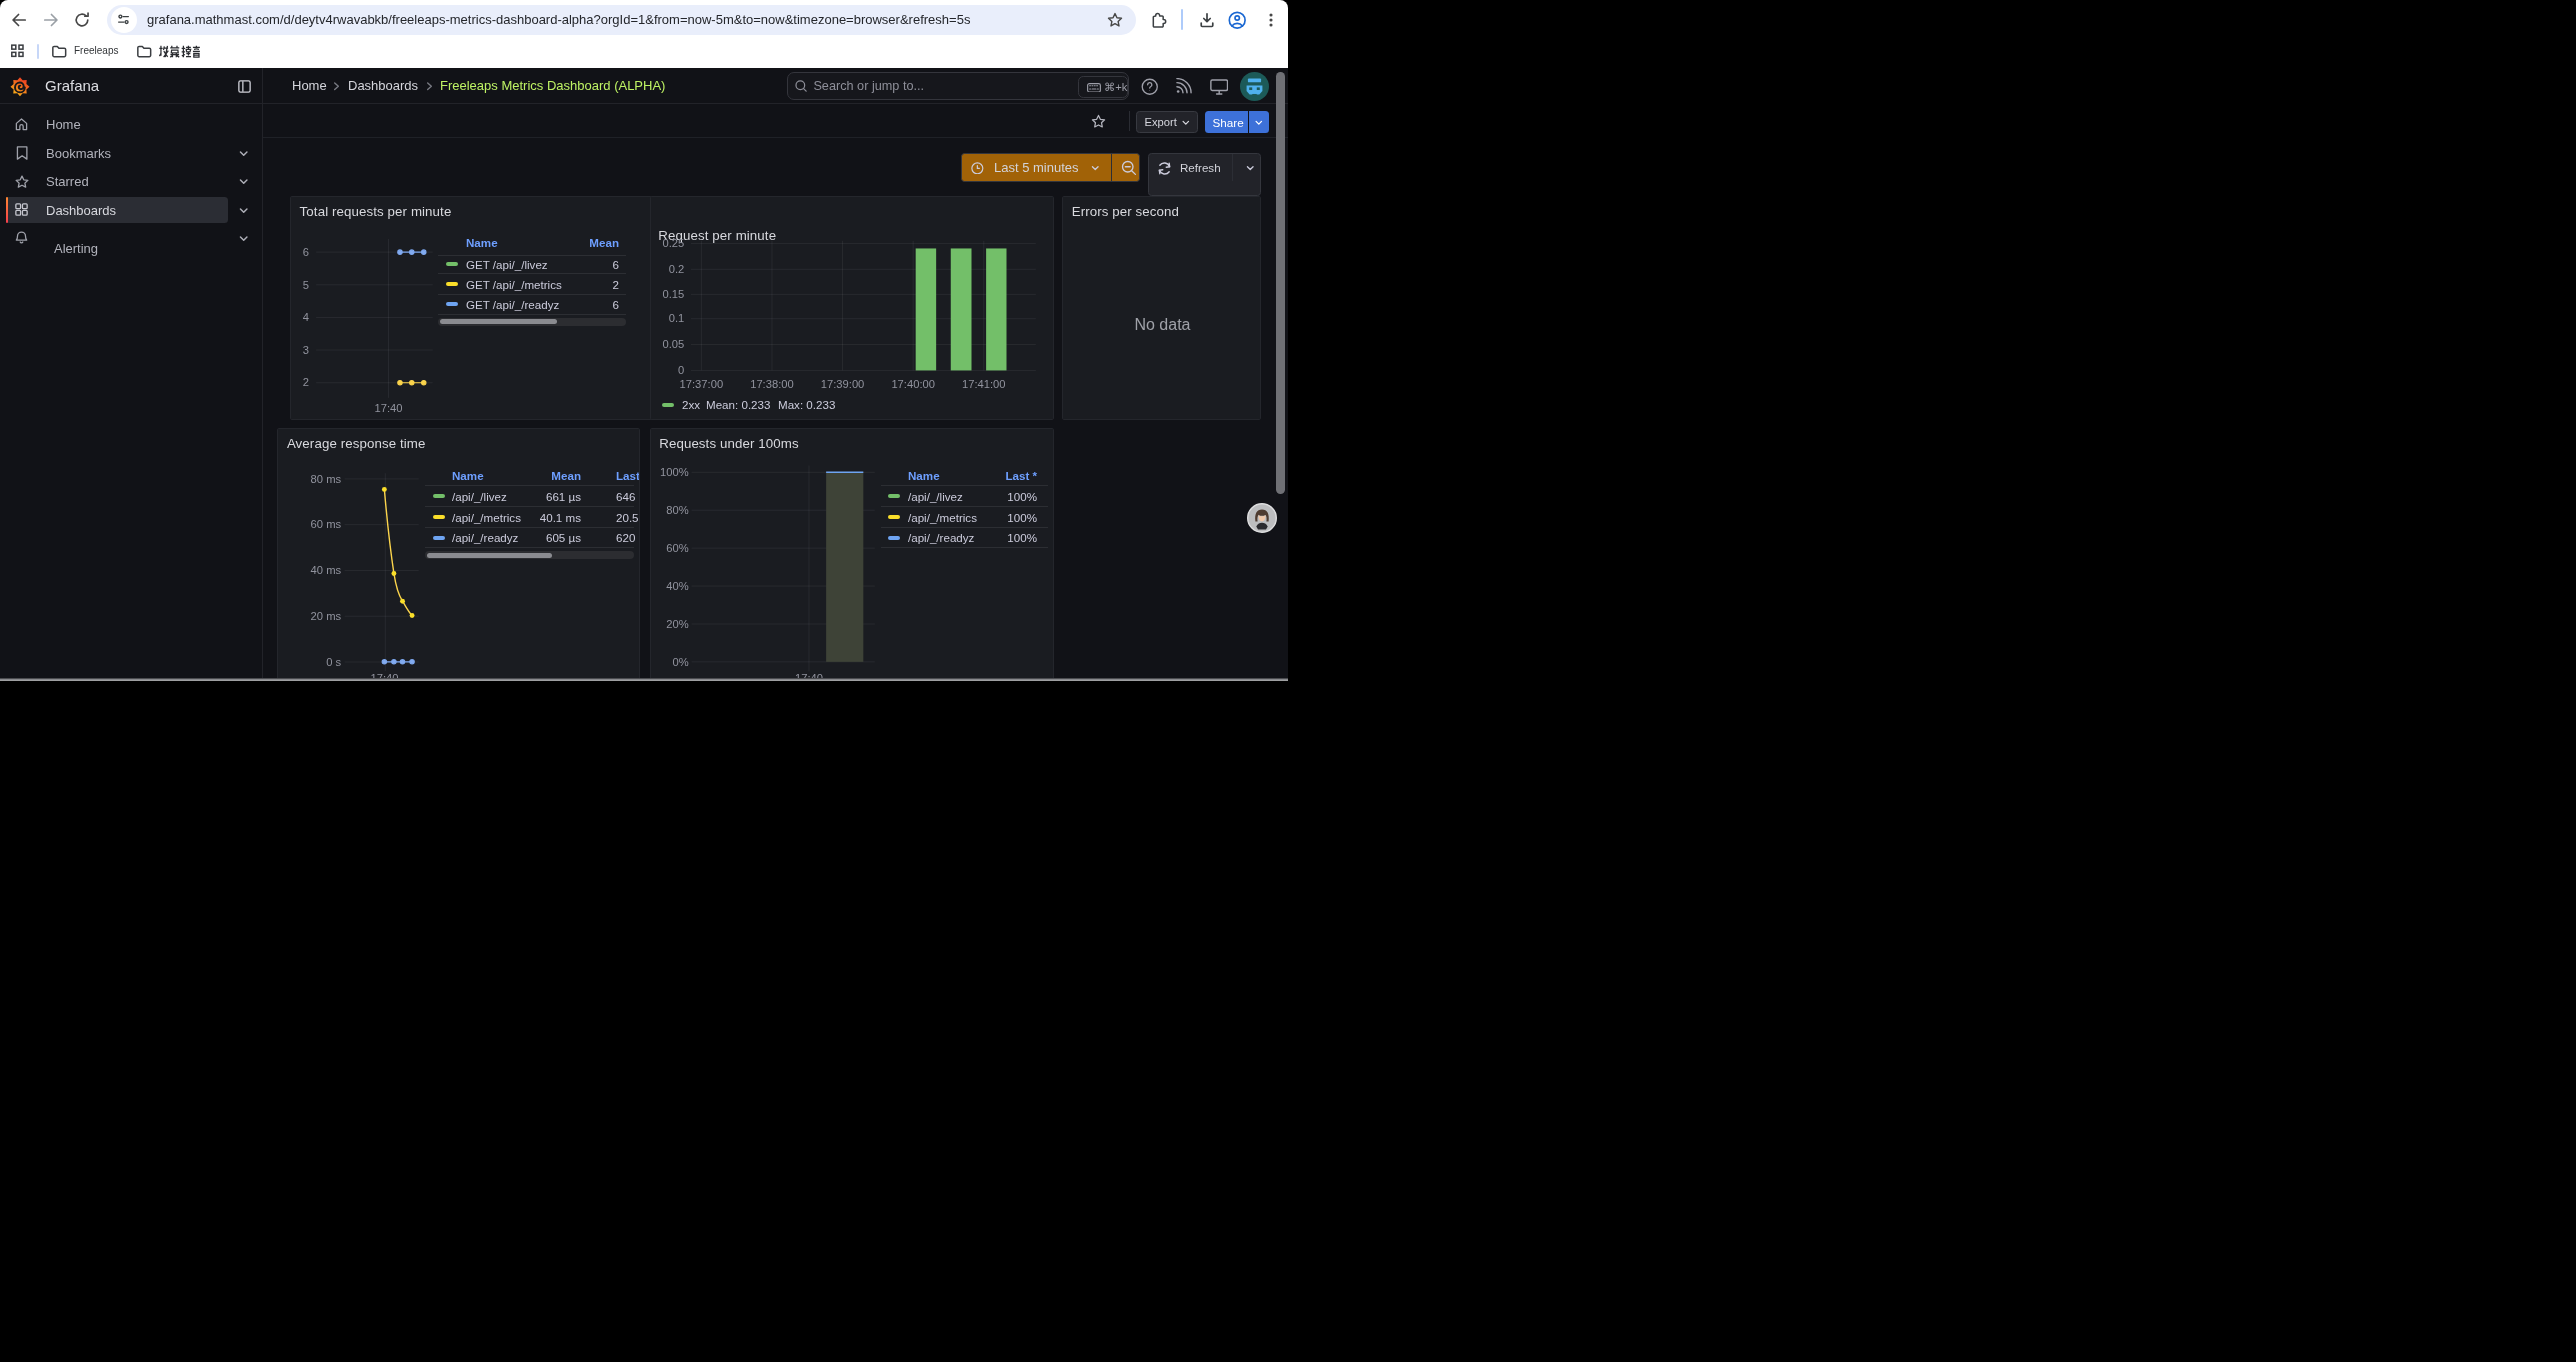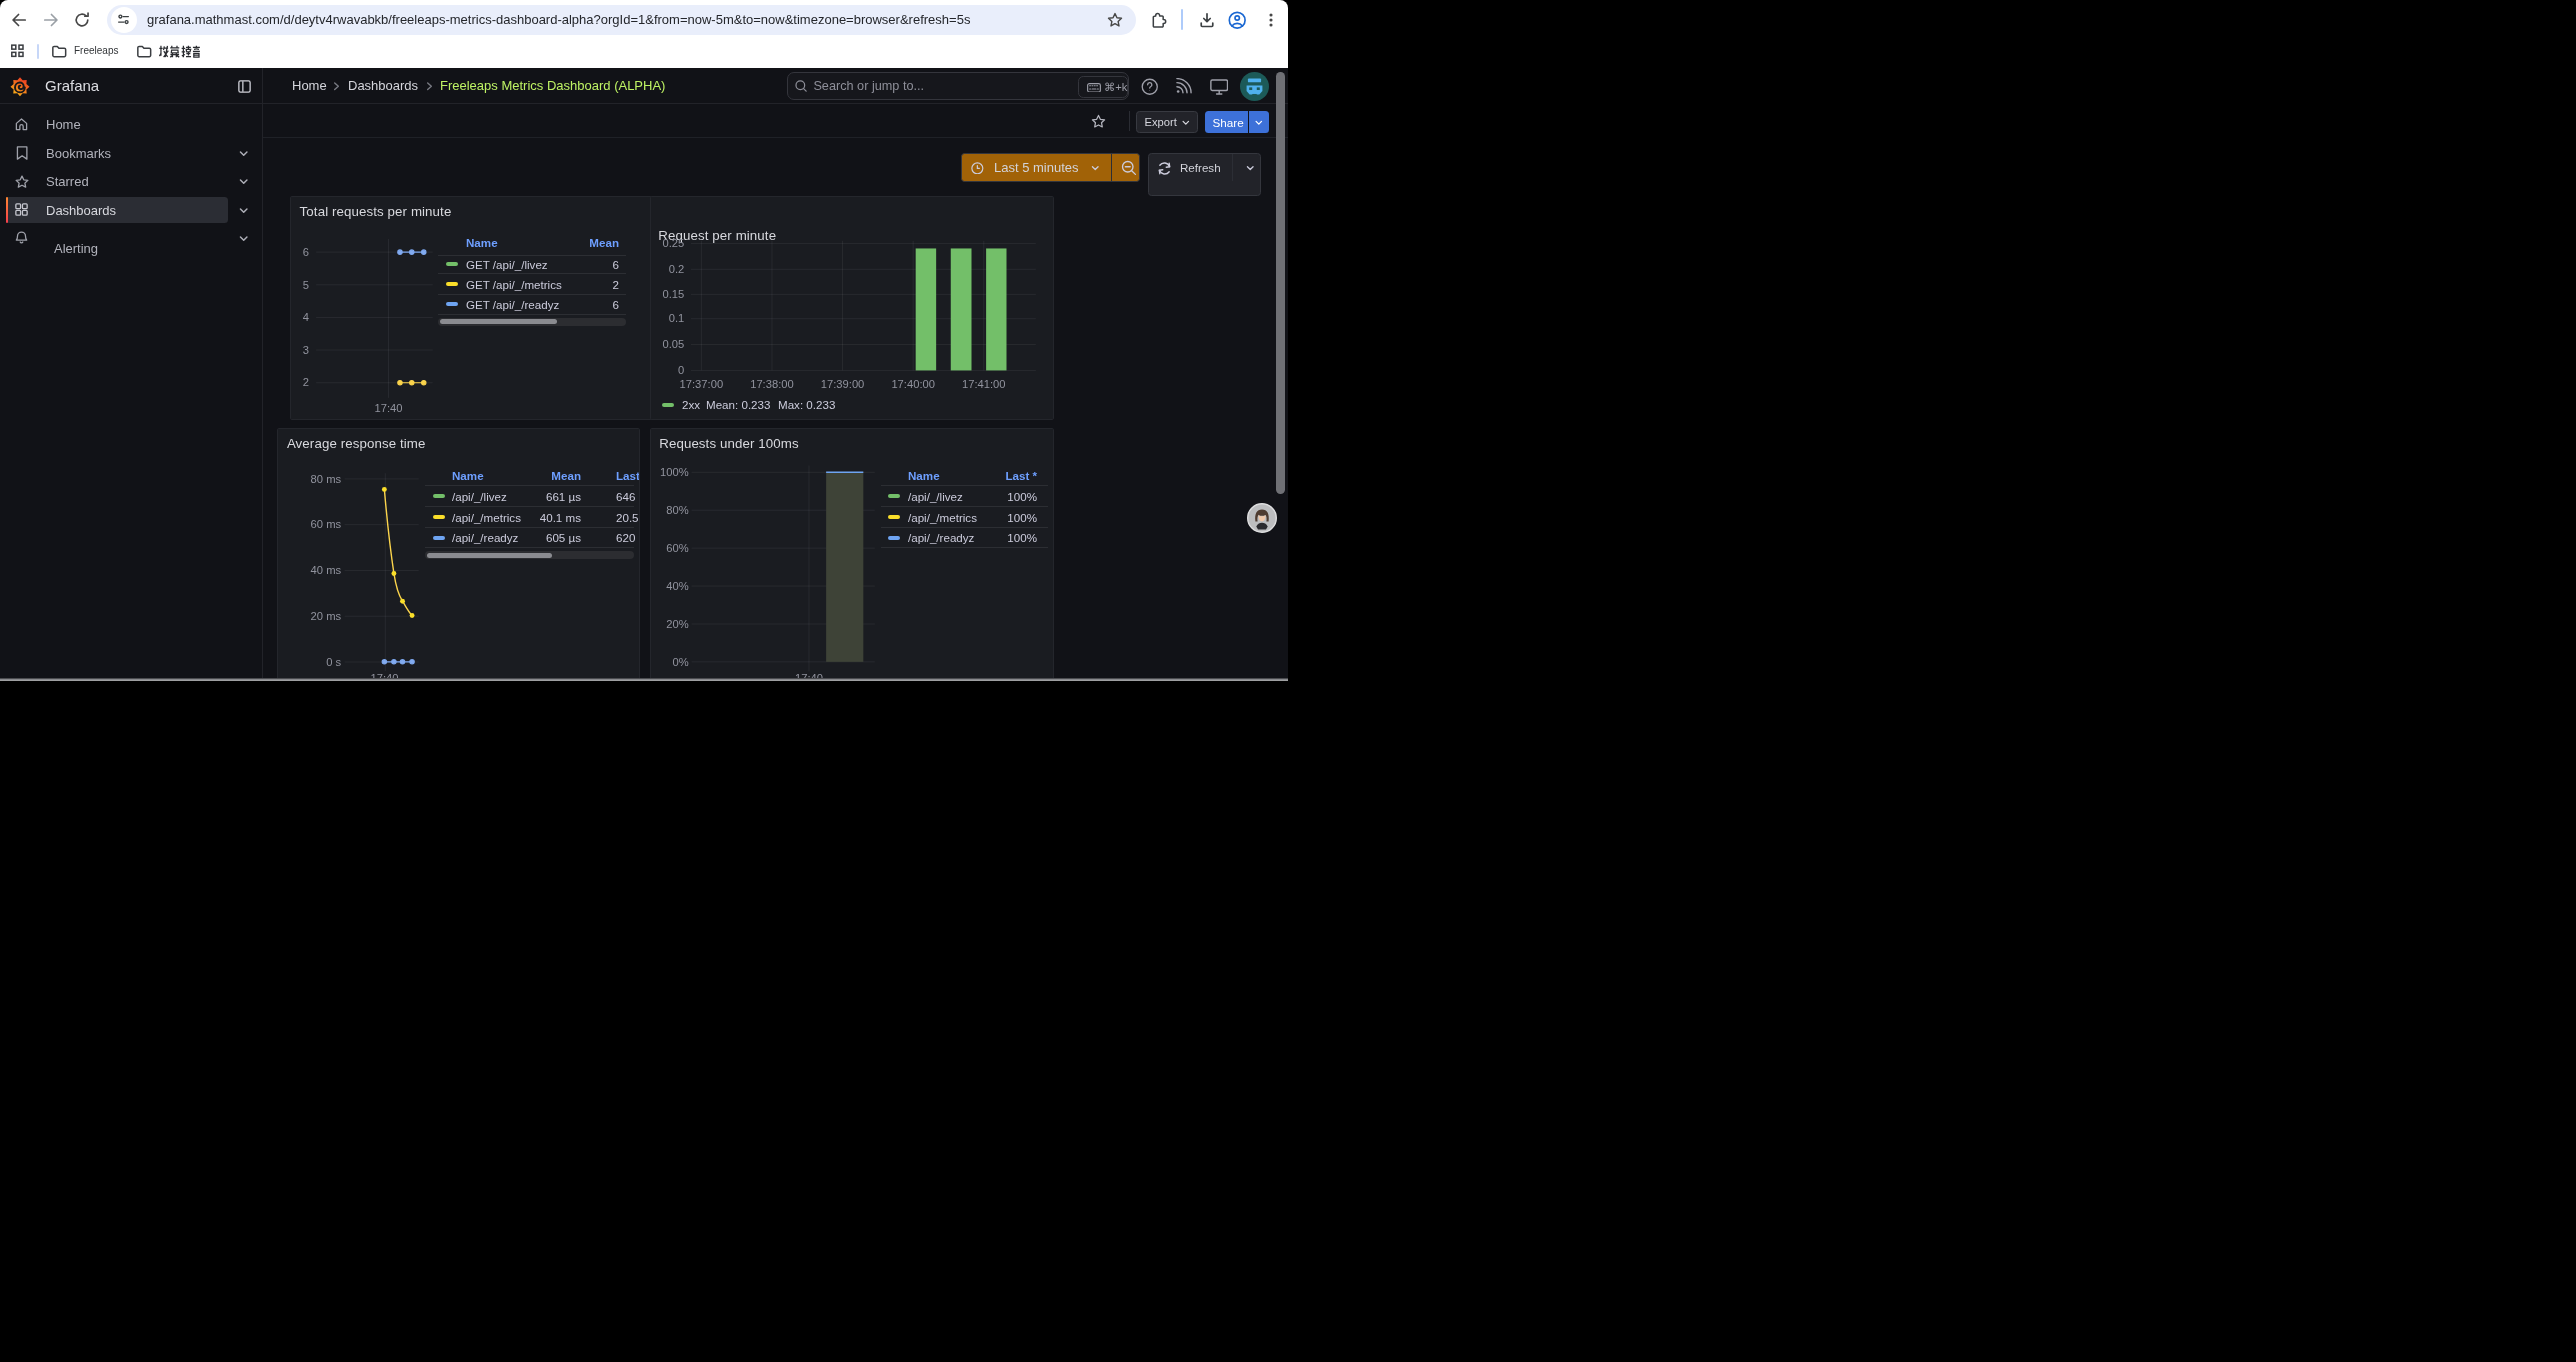--- a/index.html
+++ b/index.html
@@ -382,20 +382,24 @@
         <rect x="342.3" y="58.8" width="23.7" height="139.4"></rect>
         <rect x="382.7" y="58.8" width="23.3" height="139.4"></rect>
       </g>
     </svg>
     <div class="dash" style="left:11px; top:206px; background:#73bf69;"></div>
     <div class="legend-t" style="left:31px; top:201px;">2xx</div>
     <div class="legend-t" style="left:55px; top:201px;">Mean: 0.233</div>
     <div class="legend-t" style="left:127px; top:201px;">Max: 0.233</div>
   </div>
 
+  <div class="panel" style="left:1062px; top:128px; width:199px; height:224px; overflow:hidden;">
+    <div class="ptitle" style="left:8.7px;">Errors per second</div>
+    <div class="abs" style="left:0; top:119px; width:199px; text-align:center; font-size:16px; color:#9fa1a8;">No data</div>
+  </div>
 
   <div class="panel" style="left:277px; top:360px; width:363px; height:253px; overflow:hidden;">
     <div class="ptitle" style="left:8.9px;">Average response time</div>
     <svg class="abs" style="left:0; top:0;" width="363" height="253" font-family="Liberation Sans, sans-serif" viewBox="0 0 414 288">
       <g stroke="rgba(204,204,220,0.09)" stroke-width="1">
         <line x1="76" y1="56.65" x2="160.5" y2="56.65"></line>
         <line x1="76" y1="108.85" x2="160.5" y2="108.85"></line>
         <line x1="76" y1="161.05" x2="160.5" y2="161.05"></line>
         <line x1="76" y1="213.25" x2="160.5" y2="213.25"></line>
         <line x1="76" y1="265.45" x2="160.5" y2="265.45"></line>

